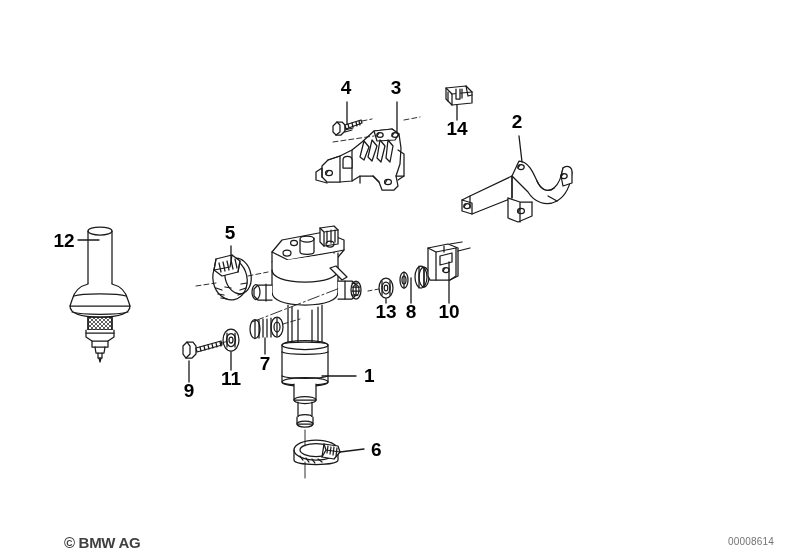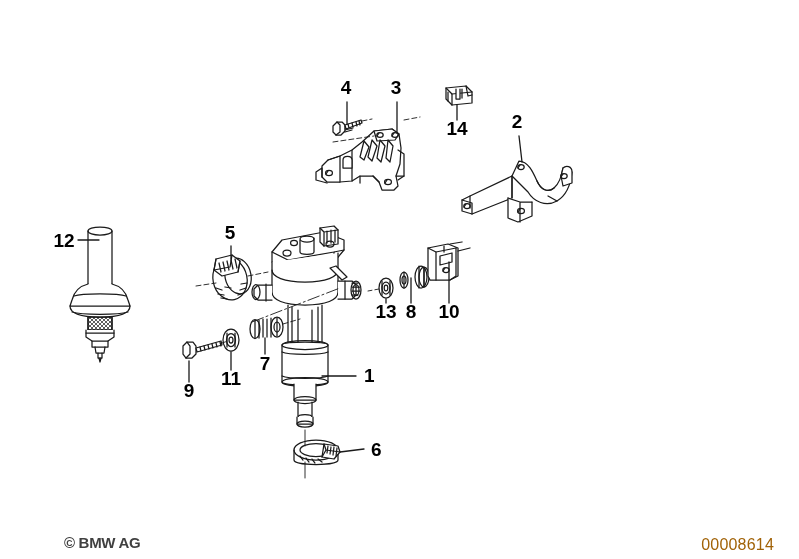--- a/index.html
+++ b/index.html
@@ -35,23 +35,23 @@
     font-weight: bold;
     color: #404040;
     letter-spacing: -0.3px;
     white-space: nowrap;
     margin-left: 38px;
   }
   .footer-right {
     position: absolute;
     right: 25px;
     top: 536px;
-    font-size: 16px;
+    font-size: 10px;
     font-weight: normal;
-    color: #a16207;
+    color: #737373;
     letter-spacing: 0.2px;
     white-space: nowrap;
   }
   text.callout {
     font-family: "Liberation Sans", sans-serif;
     font-size: 19px;
     font-weight: bold;
     fill: #000000;
   }
 </style>

